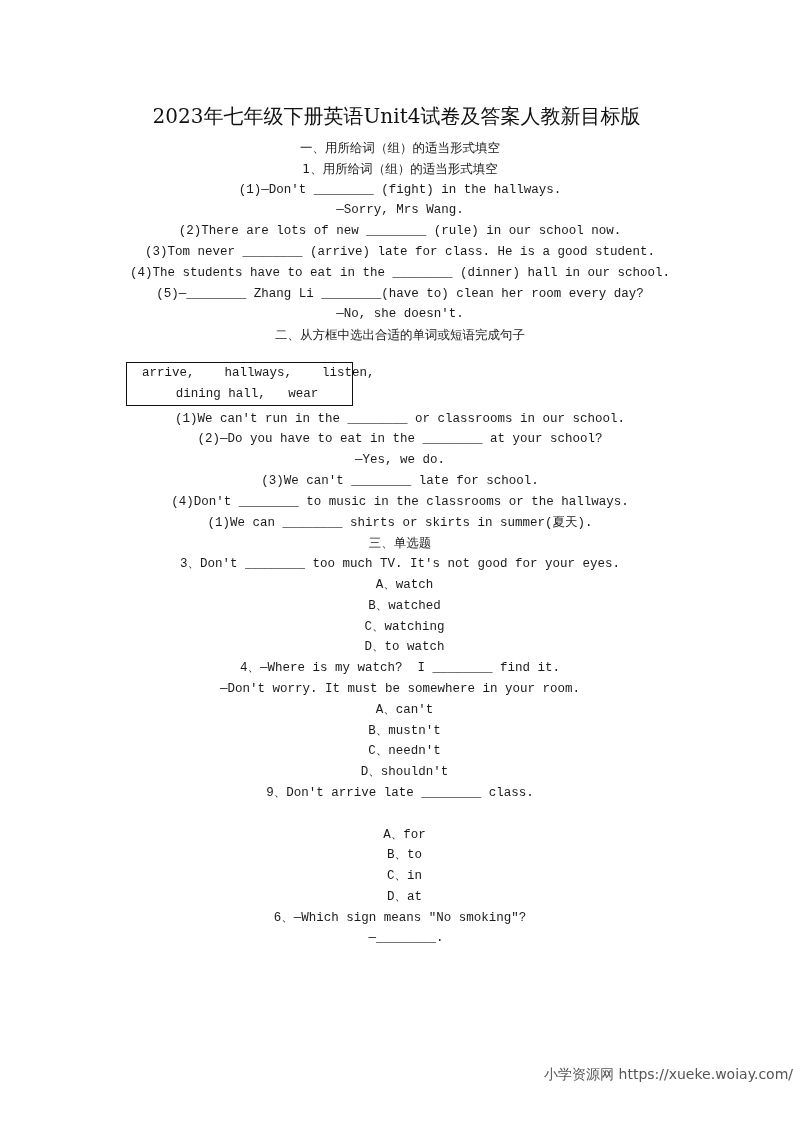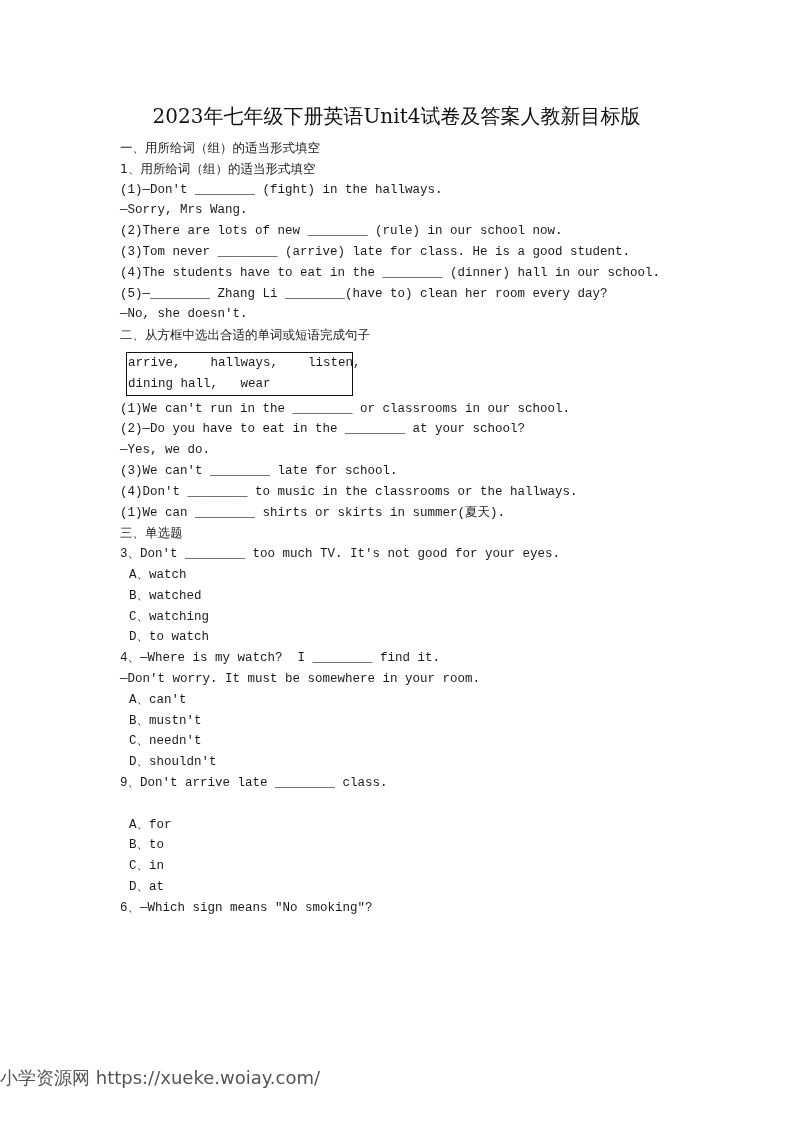--- a/index.html
+++ b/index.html
@@ -5,35 +5,35 @@
   html, body { margin: 0; padding: 0; background: #ffffff; }
   body { width: 793px; height: 1122px; position: relative; overflow: hidden; color: #1a1a1a; }
   .page { position: absolute; left: 0; top: 0; width: 793px; height: 1072px; }
   .title {
     position: absolute; left: 0; width: 793px; top: 102px; text-align: center;
     font-family: "DejaVu Serif", serif; font-size: 20px; line-height: 28px; color: #111;
   }
   .content {
     position: absolute; left: 120px; top: 138px; width: 560px;
     font-family: "Liberation Mono", "DejaVu Sans Mono", monospace; font-size: 12.5px;
-    line-height: 20.8px; color: #1a1a1a;
+    line-height: 20.8px; color: #1a1a1a; text-align: center;
   }
   .line { white-space: pre; height: 20.8px; }
   .cn { font-family: "DejaVu Sans", sans-serif; font-size: 12.5px; }
   .opt { padding-left: 9px; }
   .indent { padding-left: 12px; }
   .box {
-    margin: 6px 0 3px 6px; width: 227px; border: 1.3px solid #111; padding: 0 0 0 1px;
+    margin: 16px 0 3px 6px; width: 227px; border: 1.3px solid #111; padding: 0 0 0 15px;
     box-sizing: border-box;
   }
   .box .line { height: 20.8px; }
   .gap { height: 20.8px; }
   .footer {
-    position: absolute; left: 0; width: 793px; top: 1066px; text-align: left;
-    font-family: "DejaVu Sans", sans-serif; font-size: 18px; color: #555;
+    position: absolute; left: 0; width: 793px; top: 1066px; text-align: right;
+    font-family: "DejaVu Sans", sans-serif; font-size: 14px; color: #555;
   }
 </style>
 </head>
 <body>
 
 <div class="page">
   <div class="title">2023年七年级下册英语Unit4试卷及答案人教新目标版</div>
 
   <div class="content">
     <div class="line cn">一、用所给词（组）的适当形式填空</div>
@@ -74,16 +74,17 @@
     <div class="line opt">D、shouldn't</div>
 
     <div class="line">9、Don't arrive late ________ class.</div>
     <div class="gap"></div>
     <div class="line opt">A、for</div>
     <div class="line opt">B、to</div>
     <div class="line opt">C、in</div>
     <div class="line opt">D、at</div>
 
     <div class="line">6、—Which sign means "No smoking"?</div>
+    <div class="line indent">—________.</div>
   </div>
 
   <div class="footer">小学资源网 https://xueke.woiay.com/</div>
 </div>
 
 </body></html>

